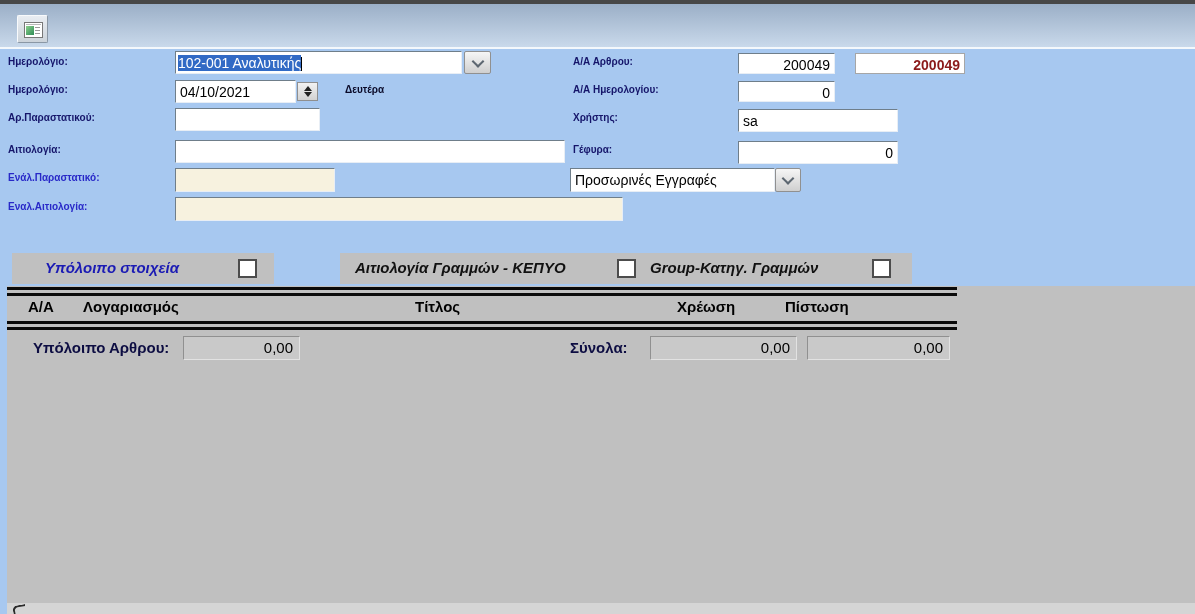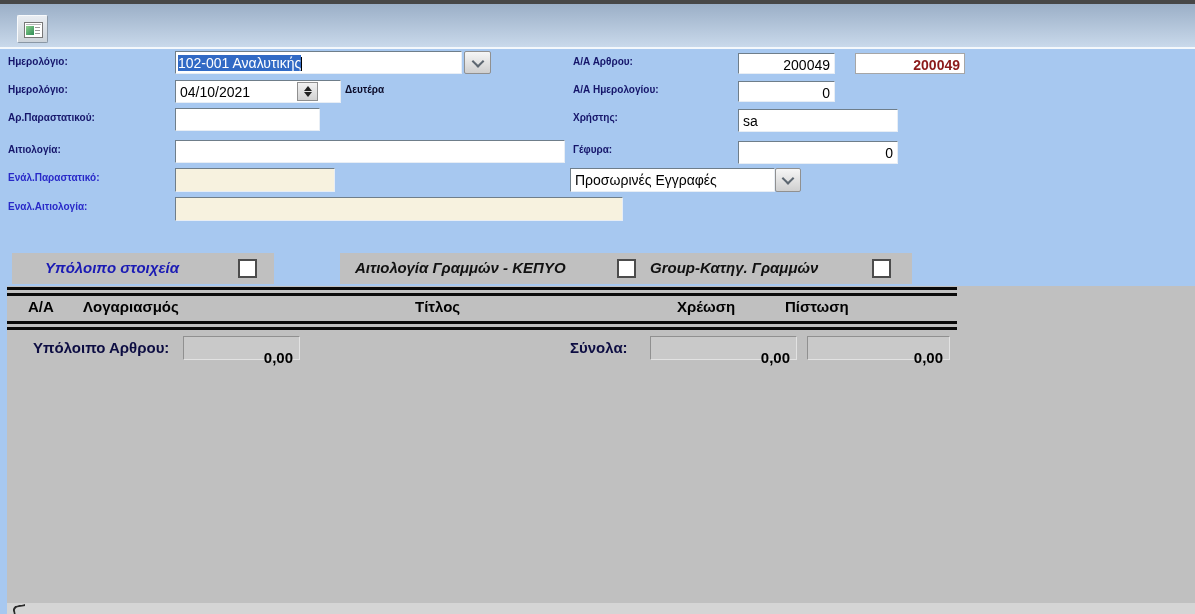--- a/index.html
+++ b/index.html
@@ -53,22 +53,22 @@
   .cklbl{position:absolute;font-size:15px;font-weight:bold;font-style:italic;white-space:nowrap;color:#111;}
   .cklbl.blue{color:#1b1bb4;}
   .checkbox{position:absolute;width:19px;height:19px;background:#fff;border:2px solid #4c4c4c;
             box-sizing:border-box;cursor:pointer;}
 
   .dline{position:absolute;left:7px;width:950px;height:9px;border-top:3px solid #0a0a0a;
          border-bottom:3px solid #0a0a0a;box-sizing:border-box;}
   .th{position:absolute;top:298px;font-size:15px;font-weight:bold;color:#000;white-space:nowrap;}
   .tlbl{position:absolute;font-size:15px;font-weight:bold;color:#0d0d42;white-space:nowrap;}
   .sunkg{position:absolute;background:#c9c9c9;border:1px solid;border-color:#909090 #e2e2e2 #e2e2e2 #909090;
-         box-sizing:border-box;font-size:15px;font-weight:bold;text-align:right;
-         padding:12px 6px 0 4px;color:#000;}
+         box-sizing:border-box;font-size:15px;font-weight:normal;text-align:right;
+         padding:2px 6px 0 4px;color:#000;}
 </style>
 </head>
 <body>
 
 <div class="screen">
 
   <div class="topbar"></div>
 
   <div class="toolbar">
     <button class="tool-btn">
@@ -98,21 +98,21 @@
 
   <div class="fld" style="left:175px;top:51px;width:287px;height:23px;padding-left:2px">
     <span class="sel">102-001 Αναλυτικής</span><span class="caret"></span>
   </div>
   <button class="dd" style="left:464px;top:51px;width:27px;height:23px">
     <span class="chev"></span>
   </button>
   <div class="fld num" style="left:738px;top:53px;width:97px;height:21px">200049</div>
   <div class="fld num flat redval" style="left:855px;top:53px;width:110px;height:21px">200049</div>
 
-  <div class="fld" style="left:175px;top:80px;width:166px;height:23px">04/10/2021</div>
+  <div class="fld" style="left:175px;top:80px;width:121px;height:23px">04/10/2021</div>
   <button class="spin" style="left:297px;top:82px;width:21px;height:19px">
     <span class="tri up"></span>
     <span class="tri dn"></span>
   </button>
   <div class="lbl dark" style="left:345px;top:84px">Δευτέρα</div>
   <div class="fld num" style="left:738px;top:81px;width:97px;height:21px">0</div>
 
   <div class="fld" style="left:175px;top:108px;width:145px;height:23px"></div>
   <div class="fld" style="left:738px;top:109px;width:160px;height:23px">sa</div>
 

